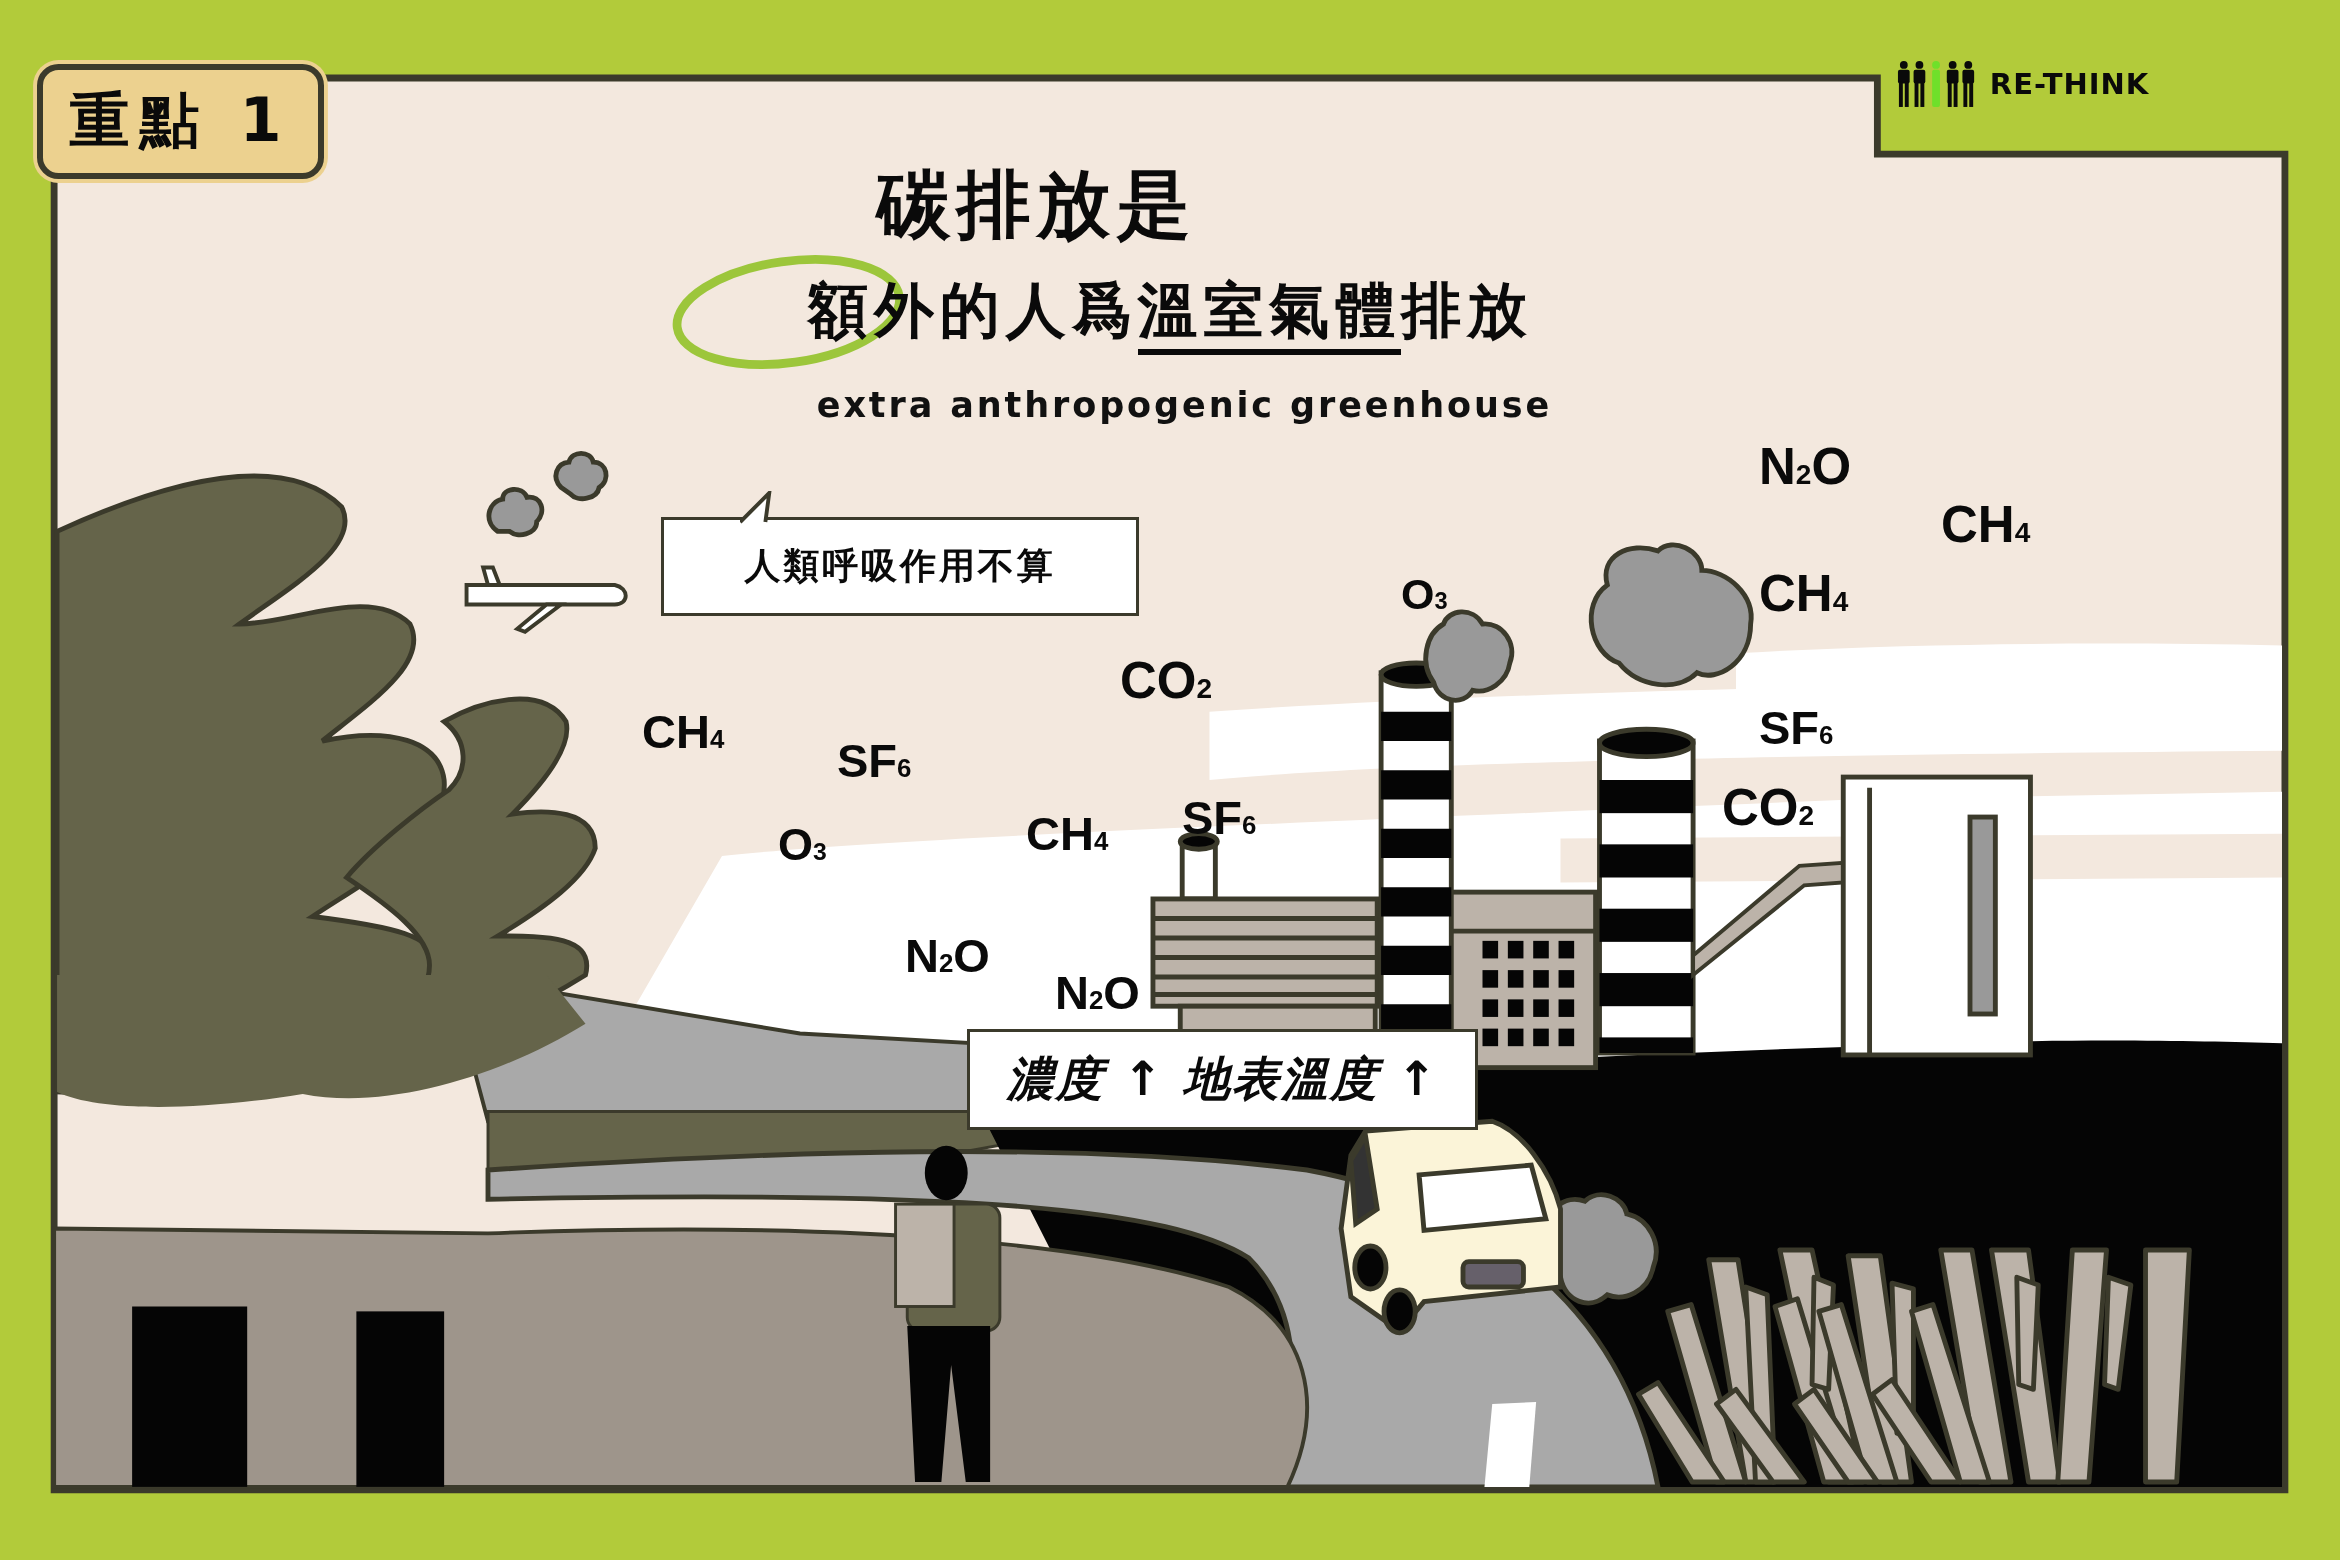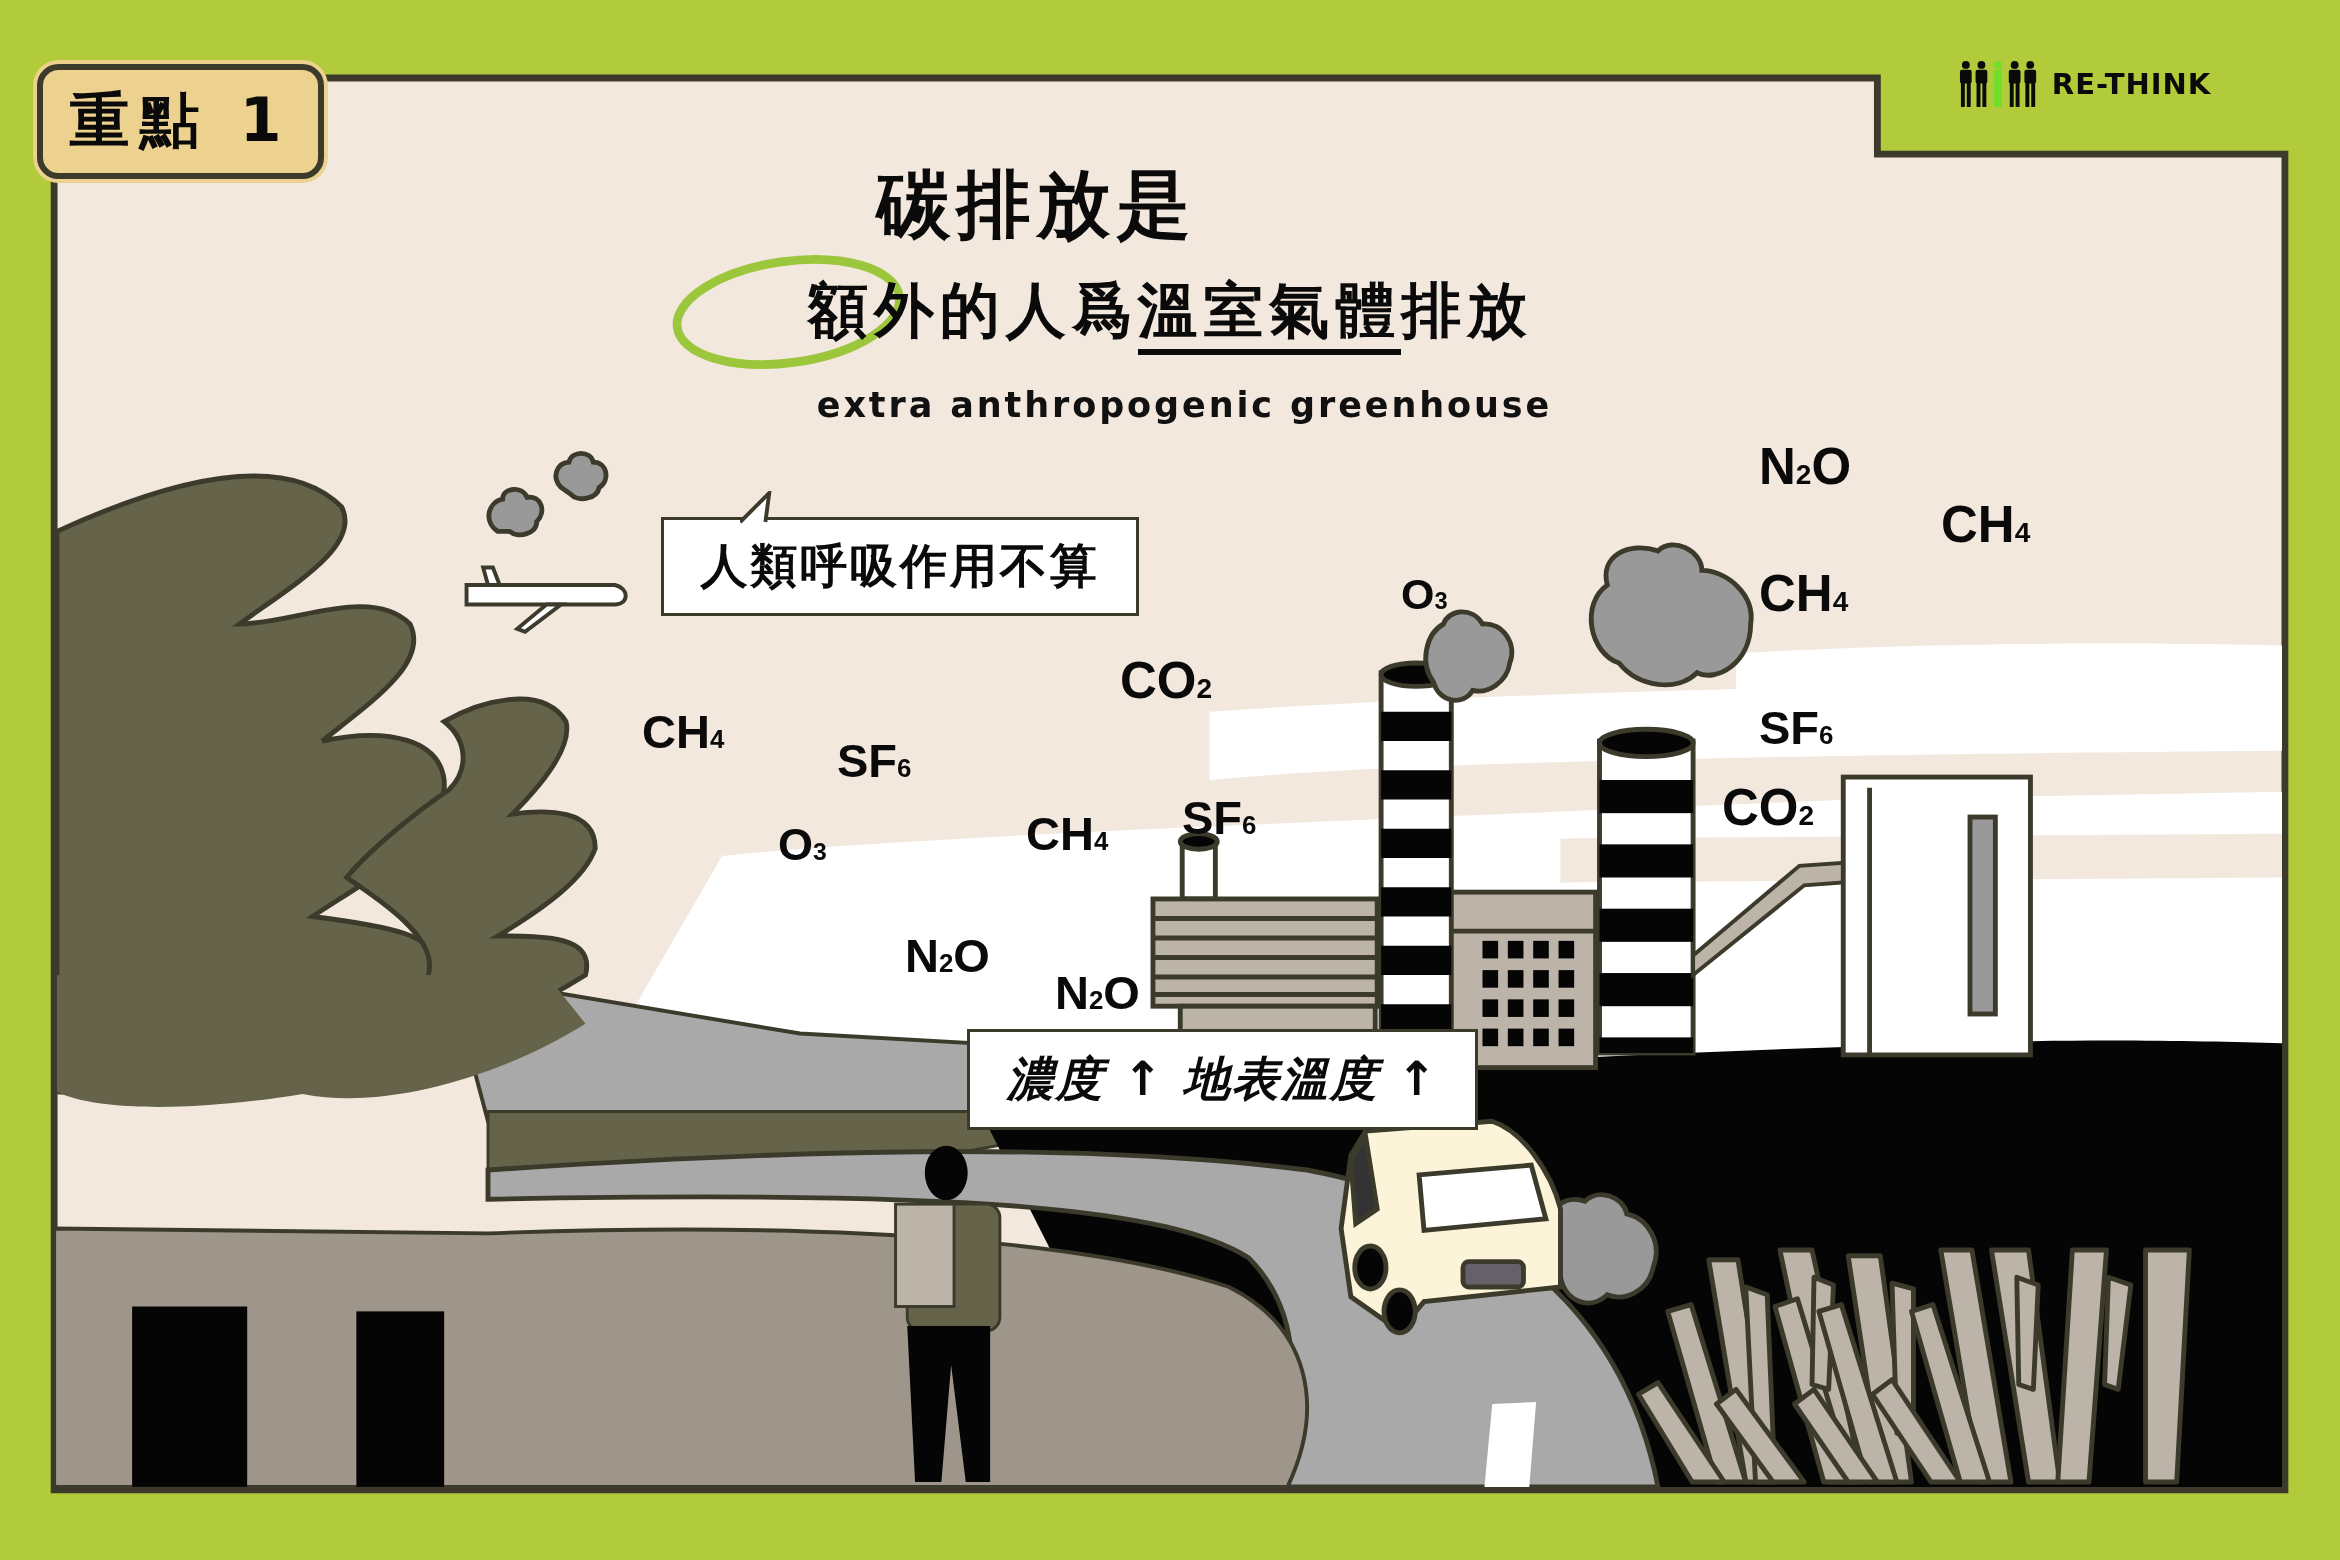--- a/index.html
+++ b/index.html
@@ -1,31 +1,31 @@
 <!DOCTYPE html>
 <html><head>
 <meta charset="utf-8">
 <style>
   html, body { margin:0; padding:0; }
   body { width:2341px; height:1560px; overflow:hidden; background:#b2cb3a; position:relative; font-family:"DejaVu Sans", sans-serif; }
   .abs { position:absolute; }
   #scene { position:absolute; left:0; top:0; width:2341px; height:1560px; }
   .badge { position:absolute; left:37px; top:64px; width:287px; height:115px; background:#ecd18f; border:6.8px solid #3b3a2b; border-radius:21.5px; box-shadow:0 0 0 3.9px #ecd18f; display:flex; align-items:center; justify-content:center; box-sizing:border-box; }
   .badge span { font-weight:bold; font-size:60px; color:#0a0a0a; letter-spacing:9.8px; }
-  .logo { position:absolute; left:1958px; top:60px; display:flex; align-items:center; gap:9.8px; }
+  .logo { position:absolute; left:1896px; top:60px; display:flex; align-items:center; gap:9.8px; }
   .logo .people { display:flex; gap:2px; }
   .logo .words { display:flex; flex-direction:column; line-height:1; }
   .logo .en { font-family:"DejaVu Sans", sans-serif; font-weight:900; font-size:29px; letter-spacing:1px; color:#0a0a0a; }
   .logo .zh { font-family:"DejaVu Serif", serif; font-size:29px; letter-spacing:19.5px; color:#0a0a0a; margin-top:2px; }
   .title1 { position:absolute; left:0; width:2073px; top:156px; text-align:center; font-weight:bold; font-size:74px; color:#0a0a0a; letter-spacing:5.9px; }
   .title2 { position:absolute; left:0; width:2341px; top:271px; text-align:center; font-weight:bold; font-size:60px; color:#0a0a0a; letter-spacing:5.9px; }
   .title2 .ul { border-bottom:6.8px solid #0a0a0a; padding-bottom:3.9px; }
   .subtitle { position:absolute; left:0; width:2341px; top:382px; text-align:center; font-family:"DejaVu Sans", sans-serif; font-weight:bold; font-size:35px; line-height:47px; color:#111; letter-spacing:2.9px;padding-left:14px; }
   .bubble { position:absolute; left:661px; top:517px; width:478px; height:99px; background:#fff; border:3.9px solid #3b3a2b; box-sizing:border-box; display:flex; align-items:center; justify-content:center; }
-  .bubble span { font-weight:bold; font-size:47px; color:#0a0a0a; letter-spacing:2.9px; }
+  .bubble span { font-weight:bold; font-size:36px; color:#0a0a0a; letter-spacing:2.9px; }
   .sign { position:absolute; left:967px; top:1029px; width:511px; height:101px; background:#fff; border:3.9px solid #3b3a2b; box-sizing:border-box; display:flex; align-items:center; justify-content:center;font-style:italic; }
   .sign span { font-weight:bold; font-size:47px; color:#0a0a0a; letter-spacing:2px; }
   .gas { position:absolute; font-family:"Liberation Sans", sans-serif; font-weight:bold; color:#0a0a0a; white-space:nowrap; }
   .gas sub { font-size:0.55em; vertical-align:baseline; position:relative; top:0; }
 </style>
 </head>
 <body>
 
 <svg id="scene" viewBox="0 0 2400 1600" xmlns="http://www.w3.org/2000/svg">
 

